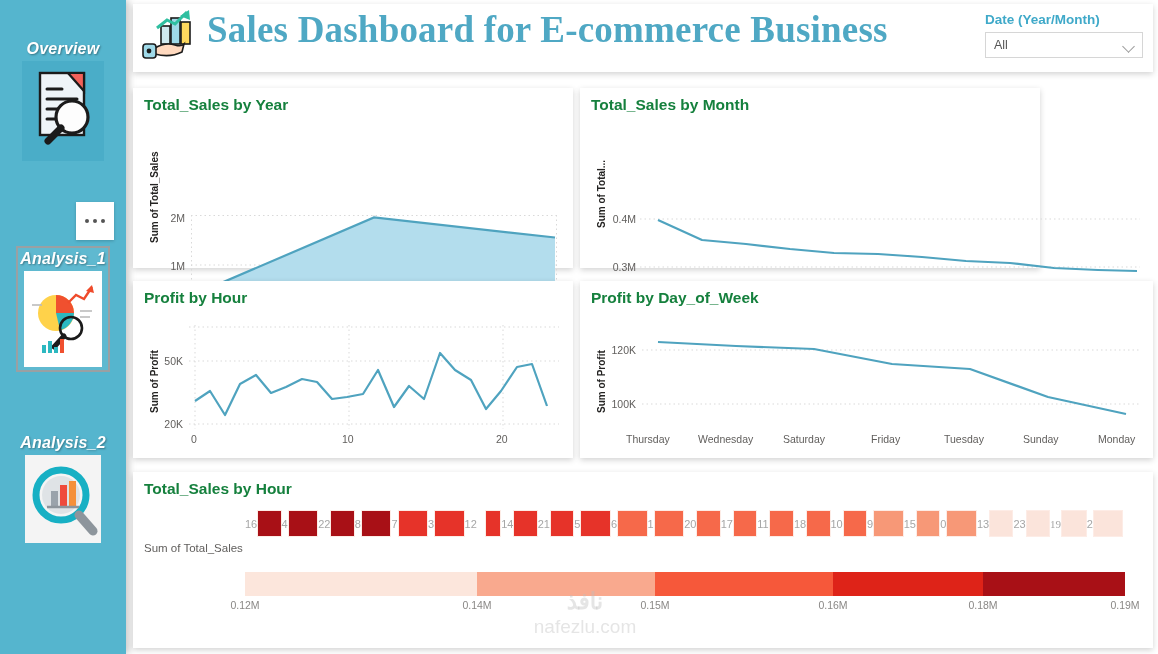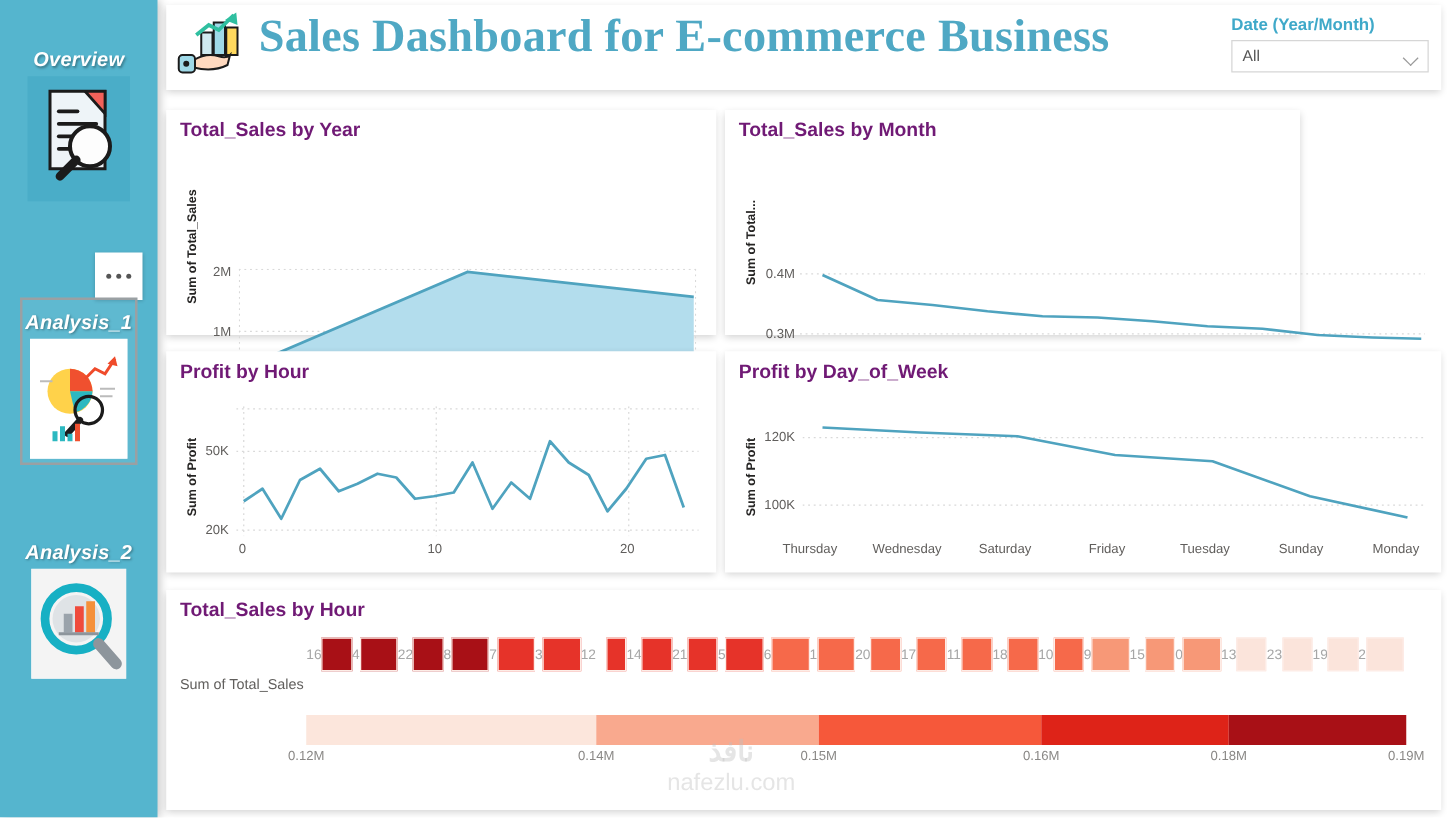--- a/index.html
+++ b/index.html
@@ -24,23 +24,23 @@
     font-size: 16px; letter-spacing: 0.2px;
     text-shadow: 1px 1px 2px rgba(0,0,0,0.35);
     margin-bottom: 3px;
   }
   .nav-thumb {
     width: 82px; height: 100px; margin: 0 auto;
     position: relative; overflow: hidden;
   }
   .nav-item.overview .nav-thumb { background: #4aadc8; }
   .nav-item.selected .nav-wrap {
-    border: 2px solid #9aa0a3; padding: 10px 0 3px 0;
+    border: 2px solid #9aa0a3; padding: 2px 0 3px 0;
     background: rgba(255,255,255,0.06);
-    margin: 0 16px;
+    margin: 8px 16px;
   }
   .nav-item.selected .nav-thumb { width: 78px; height: 96px; background:#ffffff; }
 
   .more-btn {
     position: absolute; left: 76px; top: 202px;
     width: 38px; height: 38px; background: #ffffff;
     display: flex; align-items: center; justify-content: center;
     gap: 4px; box-shadow: 0 1px 3px rgba(0,0,0,0.2);
   }
   .more-btn i { width: 4px; height: 4px; border-radius: 50%; background: #555; display:block; }
@@ -77,21 +77,21 @@
     transform: rotate(45deg);
   }
 
   
   .card {
     position: absolute; background: #ffffff;
     box-shadow: 0 2px 6px rgba(0,0,0,0.18);
   }
   .card-title {
     position: absolute; left: 11px; top: 8px;
-    font-size: 15.5px; font-weight: bold; color: #701a75;
+    font-size: 15.5px; font-weight: bold; color: #15803d;
     white-space: nowrap;
   }
   .c-year  { left: 133px; top: 88px;  width: 440px; height: 180px; }
   .c-month { left: 580px; top: 88px;  width: 460px; height: 180px; }
   .c-hour  { left: 133px; top: 281px; width: 440px; height: 177px; }
   .c-dow   { left: 580px; top: 281px; width: 573px; height: 177px; }
   .c-heat  { left: 133px; top: 472px; width: 1020px; height: 176px; }
 
   .plot { position: absolute; }
   .axis-title {
@@ -417,21 +417,21 @@
           <div class="heat-cell" style="width: 34.6px; background: rgb(247, 152, 119);"></div>
         </div>
         <div class="heat-col" style="width: 36.6px;">
           <div class="heat-hdr">13</div>
           <div class="heat-cell" style="width: 34.6px; background: rgb(251, 228, 219);"></div>
         </div>
         <div class="heat-col" style="width: 36.6px;">
           <div class="heat-hdr">23</div>
           <div class="heat-cell" style="width: 34.6px; background: rgb(251, 228, 219);"></div>
         </div>
-        <div class="heat-col" style="width: 36.6px;">
+        <div class="heat-col" style="width: 36.6px; font-family: Liberation Serif, serif;">
           <div class="heat-hdr">19</div>
           <div class="heat-cell" style="width: 34.6px; background: rgb(251, 228, 219);"></div>
         </div>
         <div class="heat-col" style="width: 36.6px;">
           <div class="heat-hdr">2</div>
           <div class="heat-cell" style="width: 34.6px; background: rgb(251, 228, 219);"></div>
         </div>
       </div>
     <div class="legend-wrap" style="left:112px; top:100px; width:880px;">
       <div class="legend-bar" id="legend-bar">

